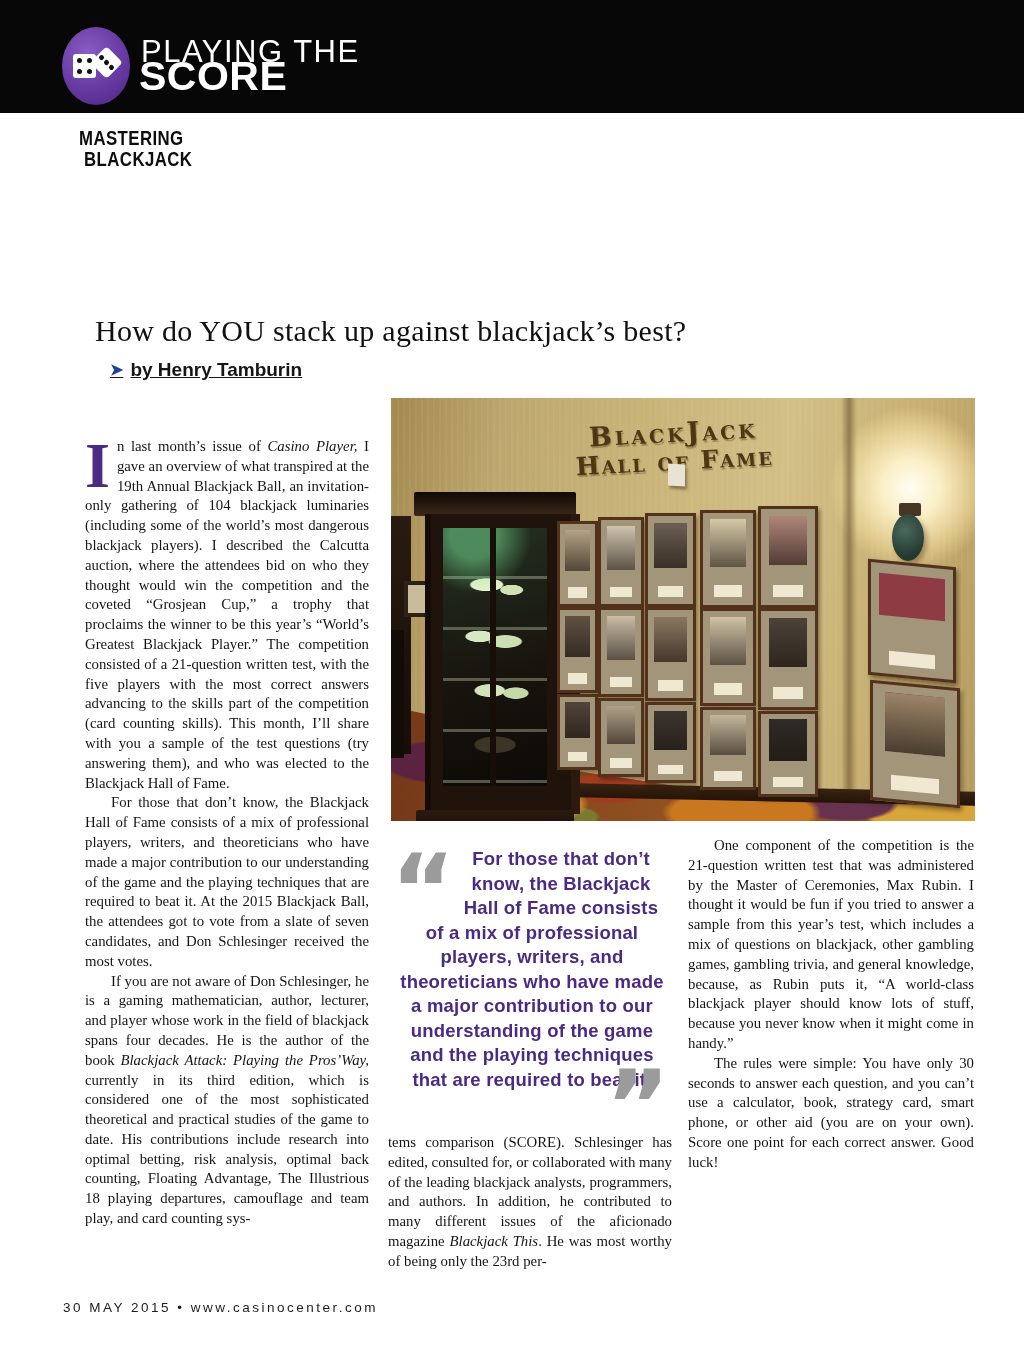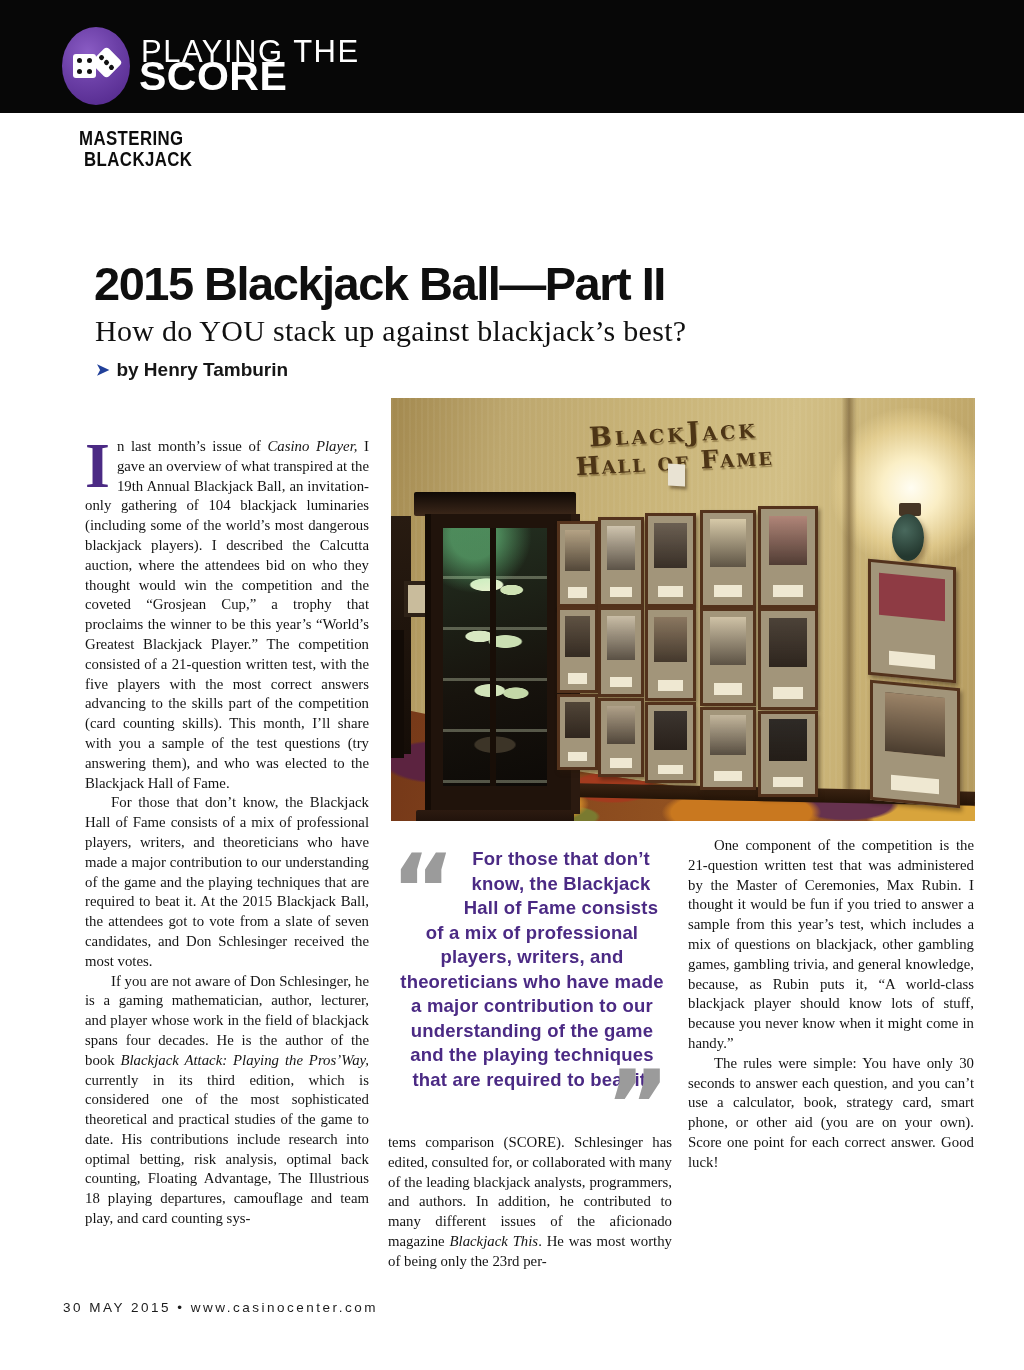--- a/index.html
+++ b/index.html
@@ -22,22 +22,22 @@
   
   .seclabel{position:absolute;left:79px;top:128px;font-family:"Liberation Sans",sans-serif;
             font-weight:800;font-size:20px;line-height:21px;color:#0d0d0d;
             transform:scaleX(.84);transform-origin:left top;letter-spacing:.5px;}
   .seclabel .l2{margin-left:6px;}
 
   
   .headline{position:absolute;left:94px;top:256px;font-family:"Liberation Sans",sans-serif;
             font-weight:900;font-size:47px;letter-spacing:-1.5px;color:#0f0f0f;}
   .subtitle{position:absolute;left:95px;top:314px;font-size:30px;color:#101010;letter-spacing:.3px;font-family:Liberation Serif, serif;}
-  .byline{position:absolute;left:96px;top:359px;font-family:"Liberation Sans",sans-serif;
-          font-weight:700;font-size:19px;color:#161616;}
+  .byline{position:absolute;left:110px;top:359px;font-family:"Liberation Sans",sans-serif;
+          font-weight:700;font-size:19px;color:#161616;text-decoration:underline;}
   .byline .arr{color:#21409a;font-size:16px;margin-right:7px;position:relative;top:-1px;}
 
   
   .photo{position:absolute;left:391px;top:398px;width:584px;height:423px;overflow:hidden;
          background:linear-gradient(100deg,#a3894f 0%,#bda76e 18%,#c9b478 40%,#d2bf86 62%,#c6ae70 82%,#b49a5e 100%);}
   .walltex{position:absolute;inset:0;background:repeating-linear-gradient(90deg,rgba(255,255,255,.045) 0 2px,transparent 2px 6px);}
   .lampglow{position:absolute;left:440px;top:10px;width:160px;height:160px;
             background:radial-gradient(circle,#fffdf2 0%,rgba(255,244,205,.92) 26%,rgba(255,233,170,.45) 55%,rgba(255,230,160,0) 72%);}
   .cornerline{position:absolute;left:450px;top:0;width:16px;height:410px;
               background:linear-gradient(90deg,transparent,rgba(86,62,30,.5) 50%,transparent);}
@@ -144,21 +144,20 @@
     </div>
     <div class="kicker">PLAYING THE</div>
     <div class="bartitle">SCORE</div>
   </header>
 
   <div class="seclabel">
     <div class="l1">MASTERING</div>
     <div class="l2">BLACKJACK</div>
   </div>
 
-  <h1 class="headline" style="margin:0">2015 Blackjack Ball—Part II</h1>
   <h2 class="subtitle" style="margin:0;font-weight:normal">How do YOU stack up against blackjack’s best?</h2>
   <div class="byline">
     <span class="arr">➤</span><span>by Henry Tamburin</span>
   </div>
 
   <figure class="photo" style="margin:0">
     <div class="walltex"></div>
     <div class="lampglow"></div>
     <div class="cornerline"></div>
     <div class="carpet"></div>

